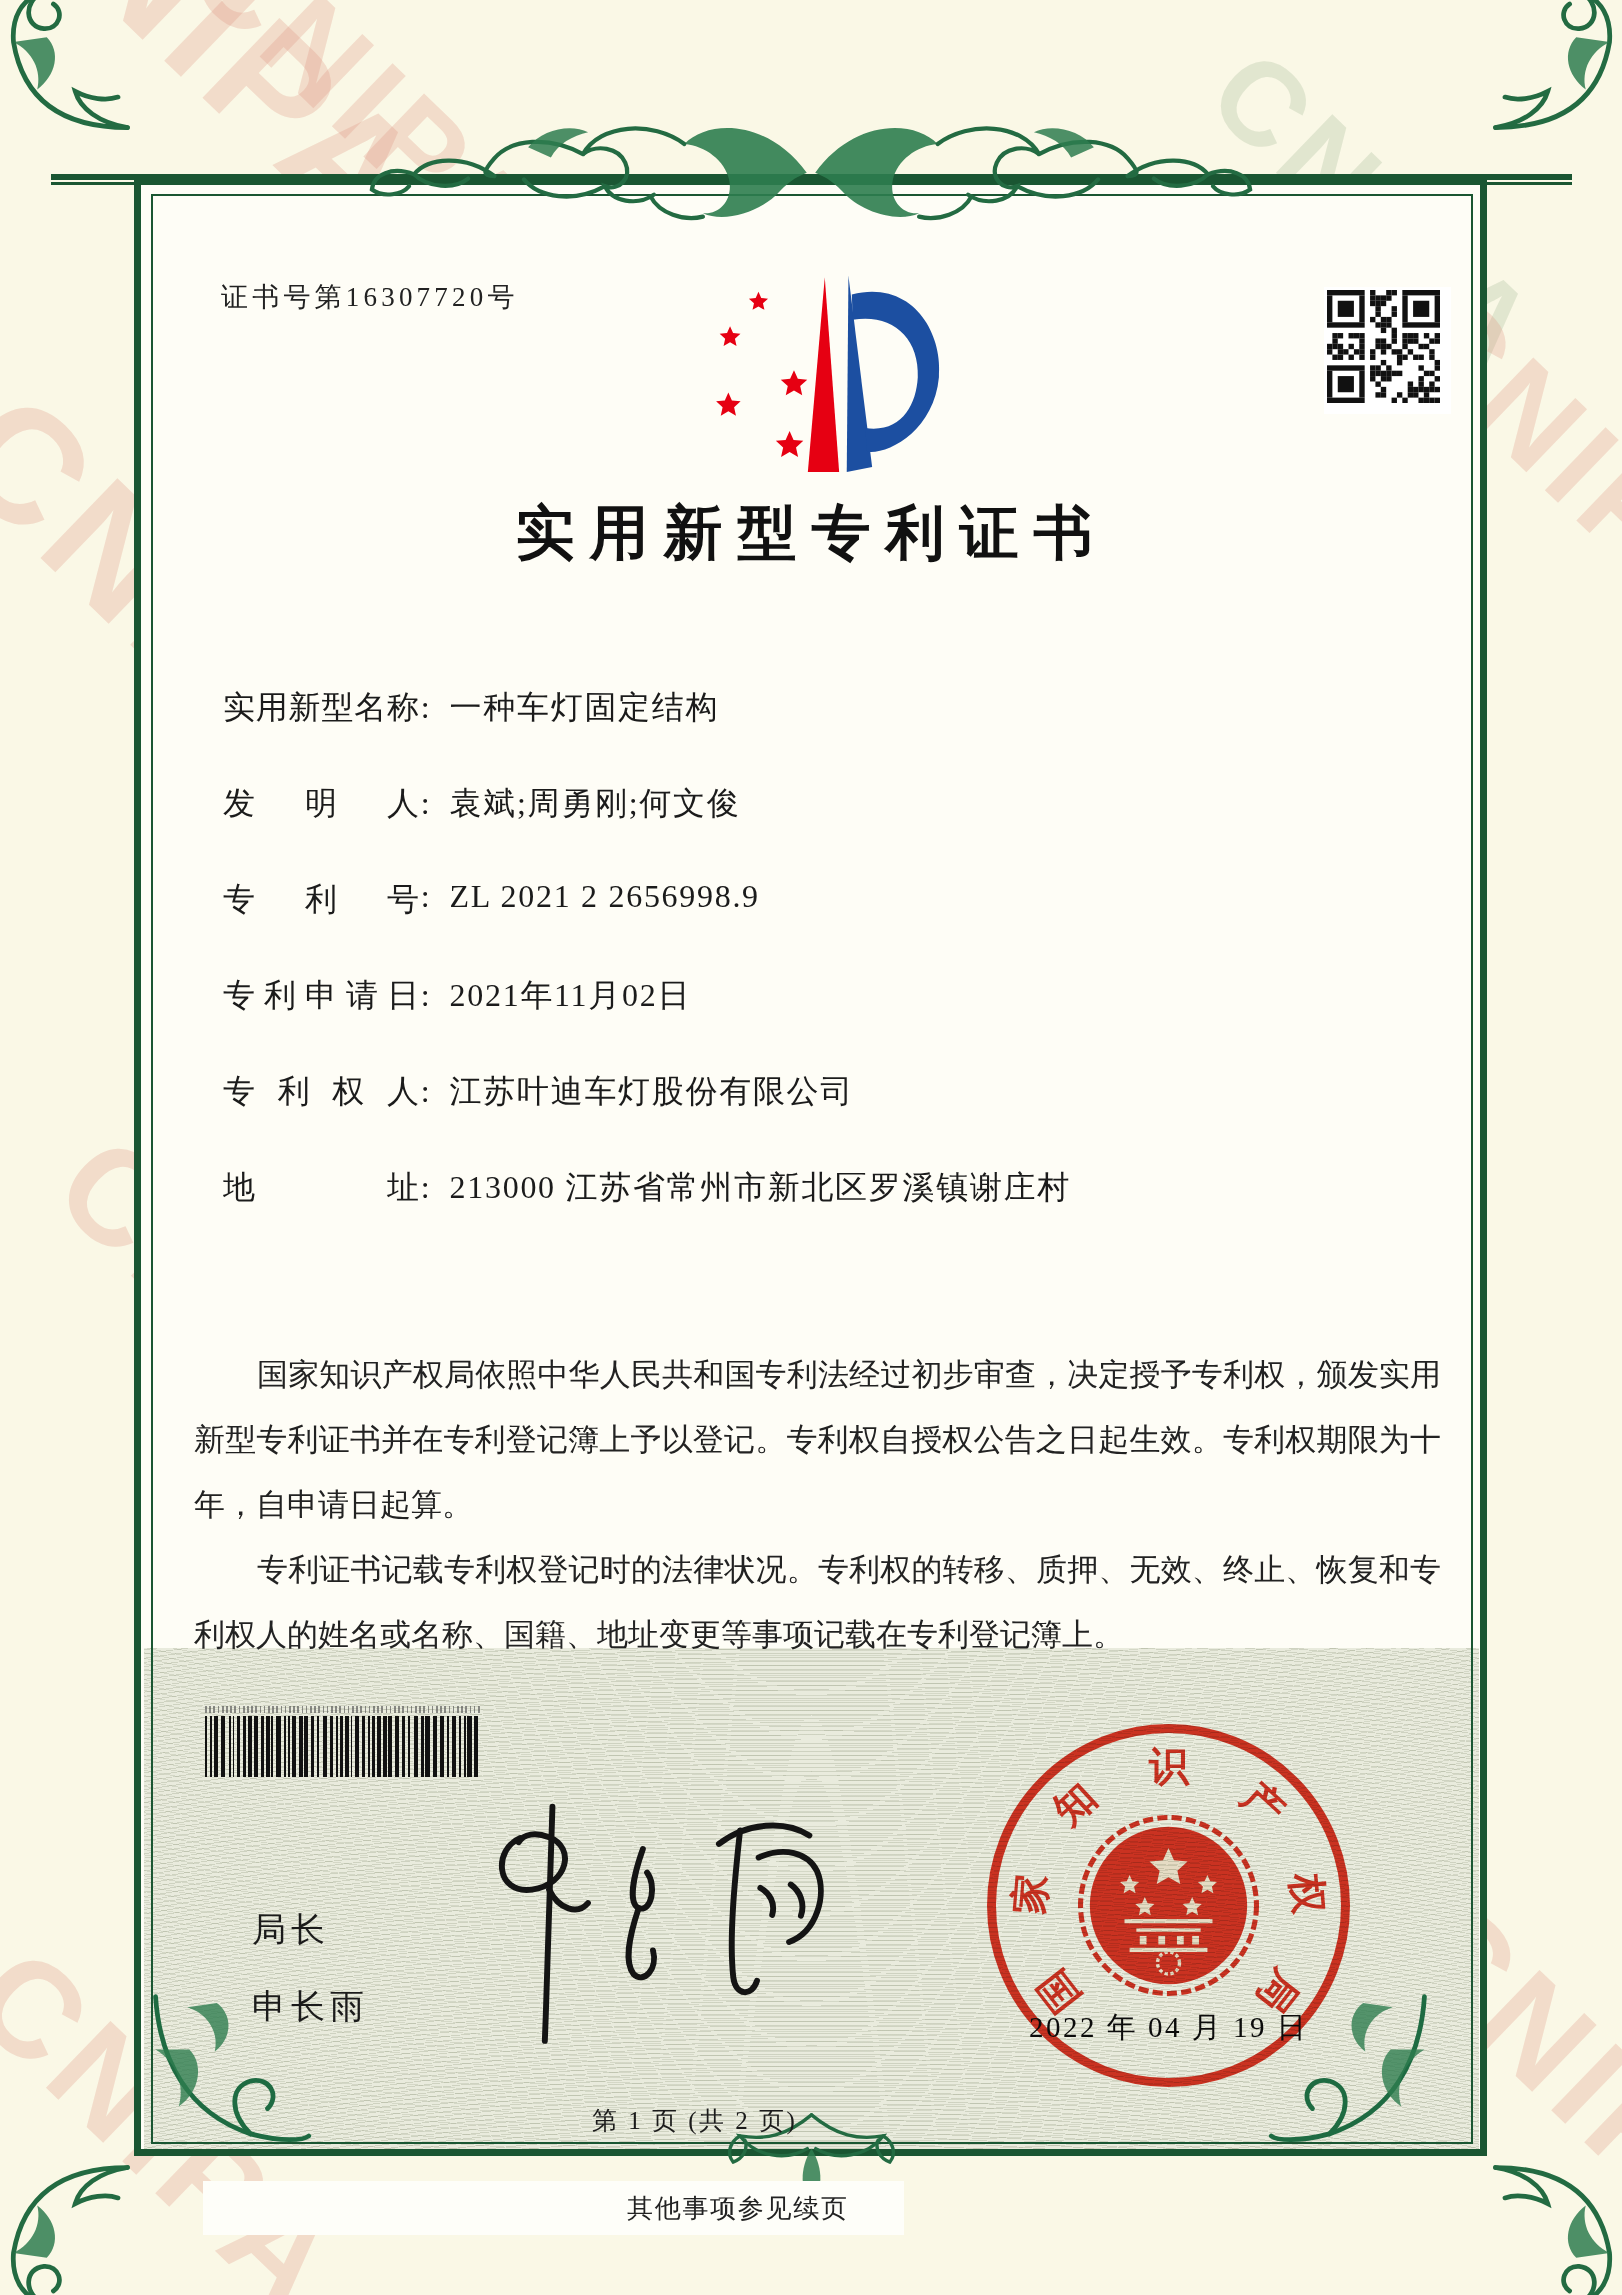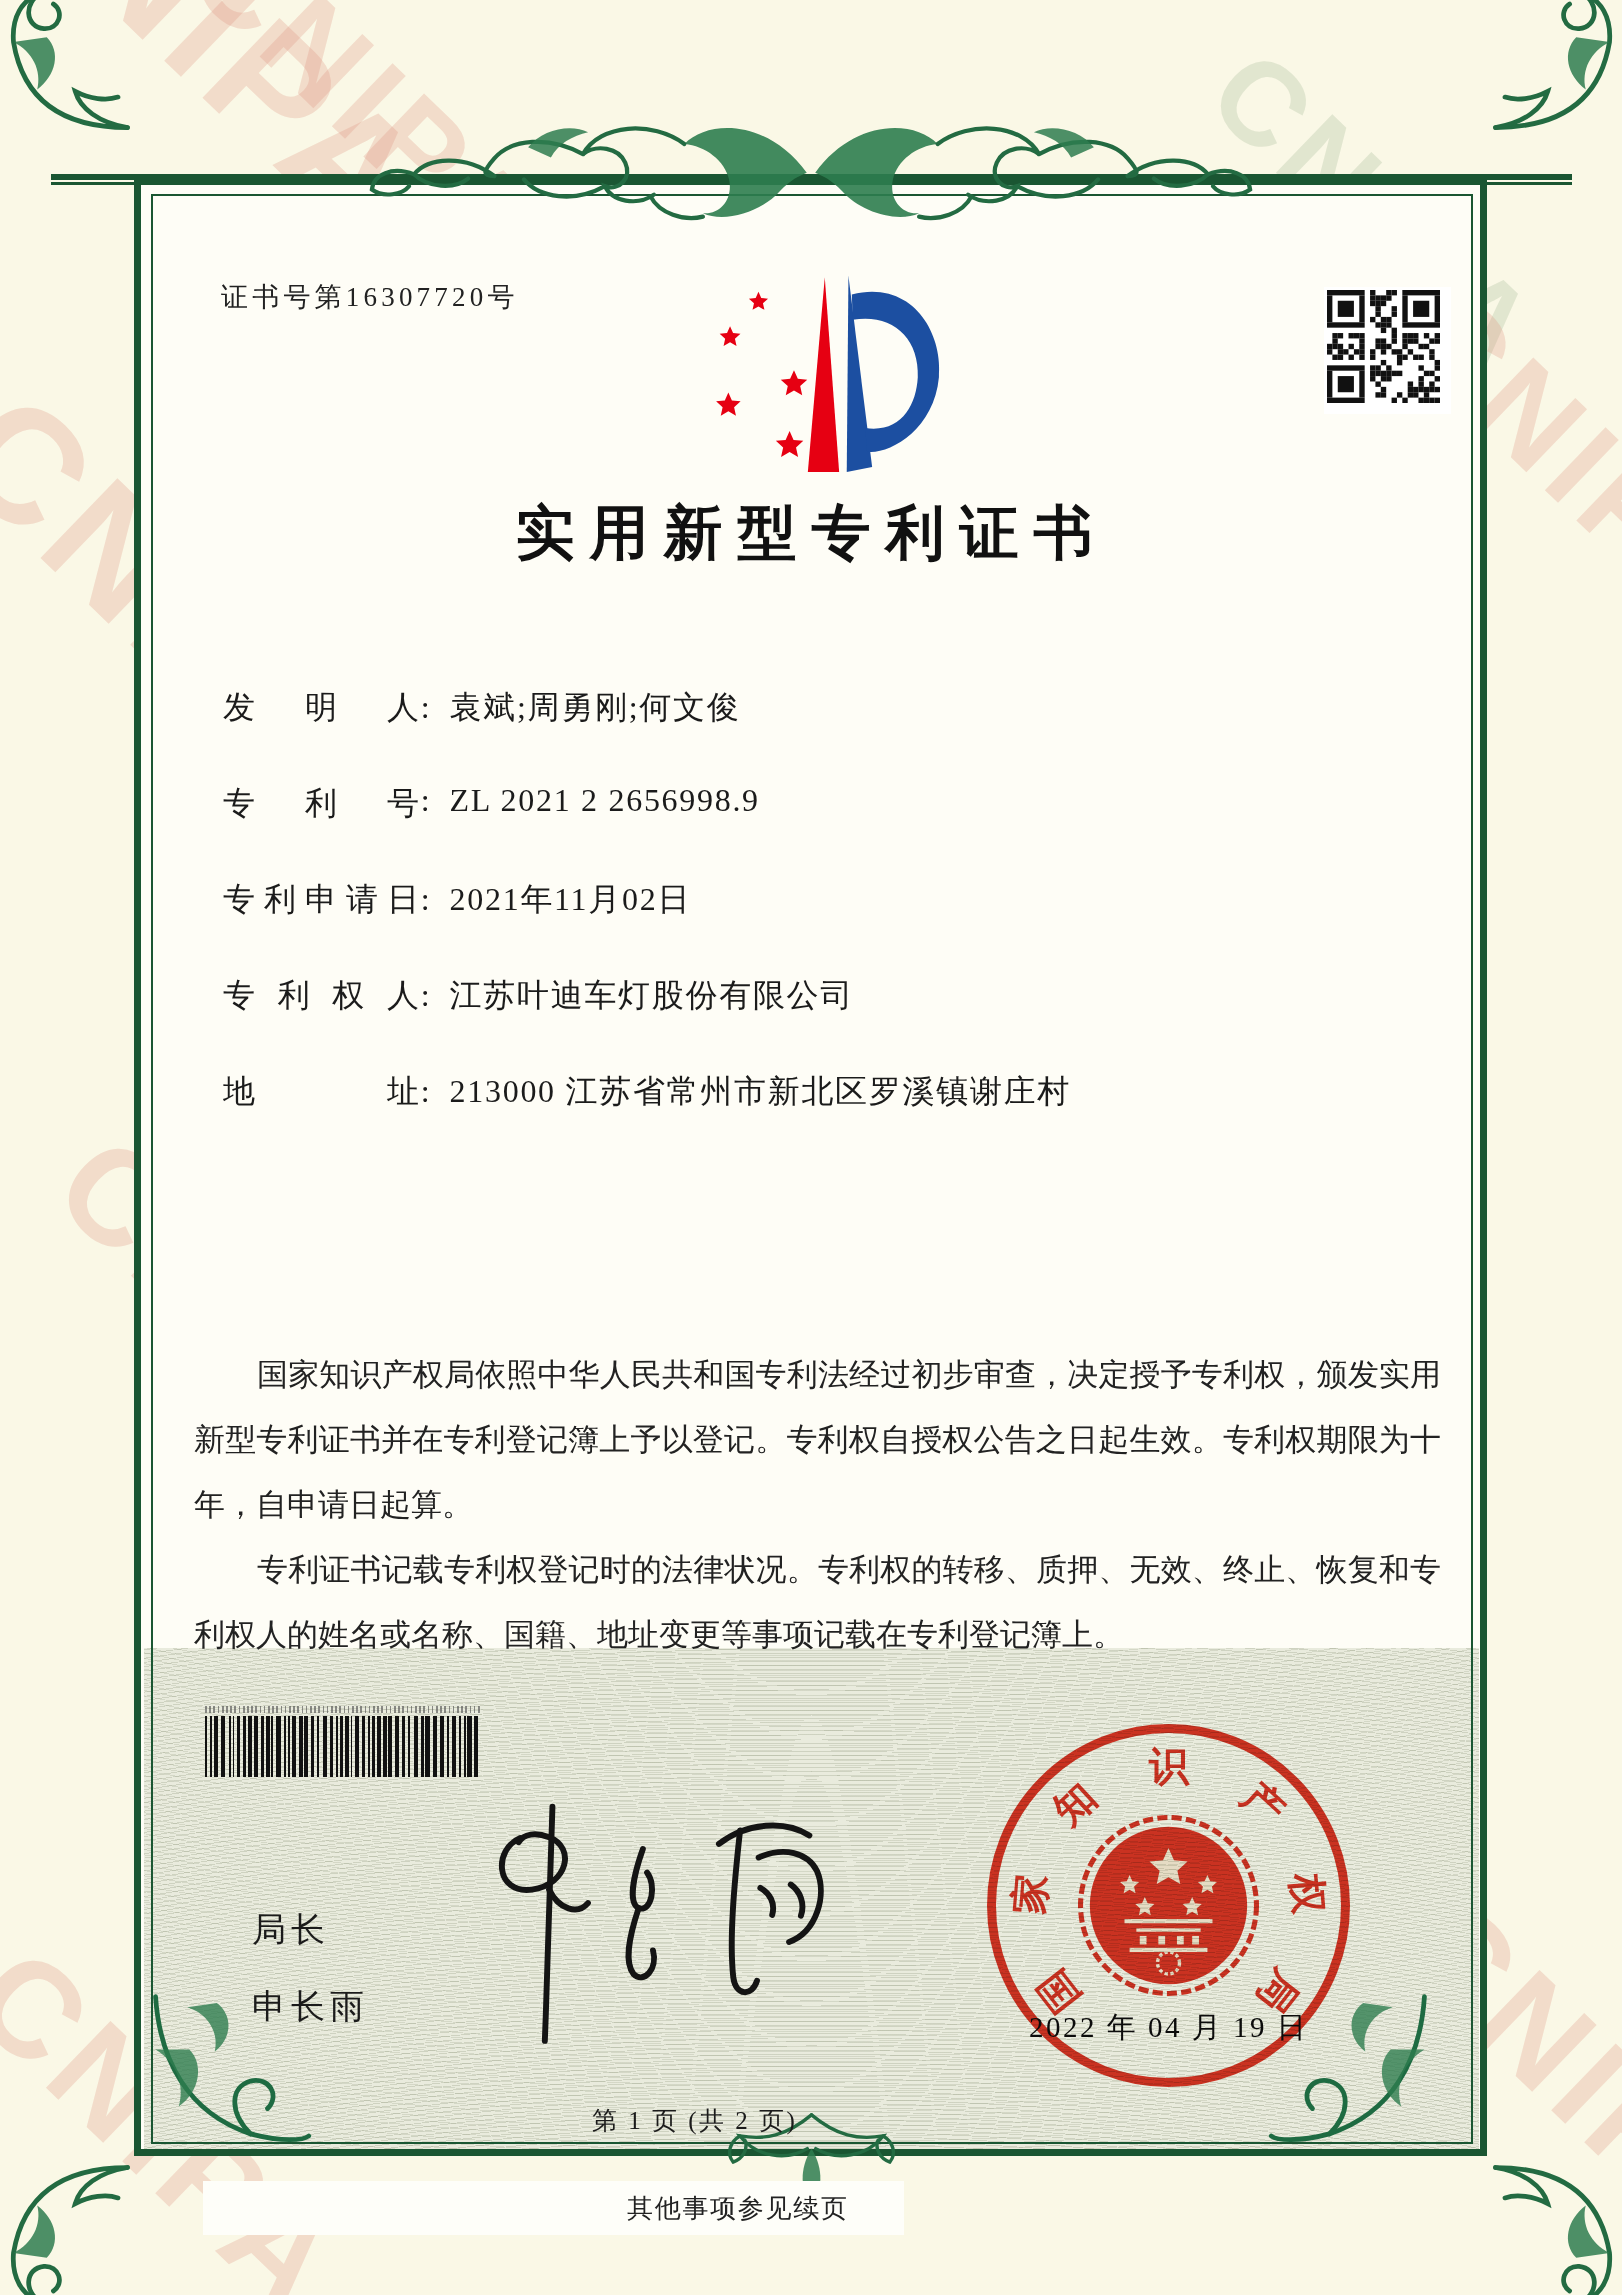--- a/index.html
+++ b/index.html
@@ -385,20 +385,24 @@
       <rect x="114.85714285714286" y="127.61904761904762" width="6.380952380952381" height="6.380952380952381" fill="#111"></rect>
       <rect x="121.23809523809524" y="127.61904761904762" width="6.380952380952381" height="6.380952380952381" fill="#111"></rect>
       <rect x="127.61904761904762" y="127.61904761904762" width="6.380952380952381" height="6.380952380952381" fill="#111"></rect>
     </svg>
   </div>
 
 <div class="abs title">实用新型专利证书</div>
 
 <div class="abs fields">
   <div class="frow">
+    <span class="flabel">实用新型名称</span><span class="colon">:</span>
+    <span class="fvalue">一种车灯固定结构</span>
+  </div>
+  <div class="frow">
     <span class="flabel">发明人</span><span class="colon">:</span>
     <span class="fvalue">袁斌;周勇刚;何文俊</span>
   </div>
   <div class="frow">
     <span class="flabel">专利号</span><span class="colon">:</span>
     <span class="fvalue">ZL 2021 2 2656998.9</span>
   </div>
   <div class="frow">
     <span class="flabel">专利申请日</span><span class="colon">:</span>
     <span class="fvalue">2021年11月02日</span>

